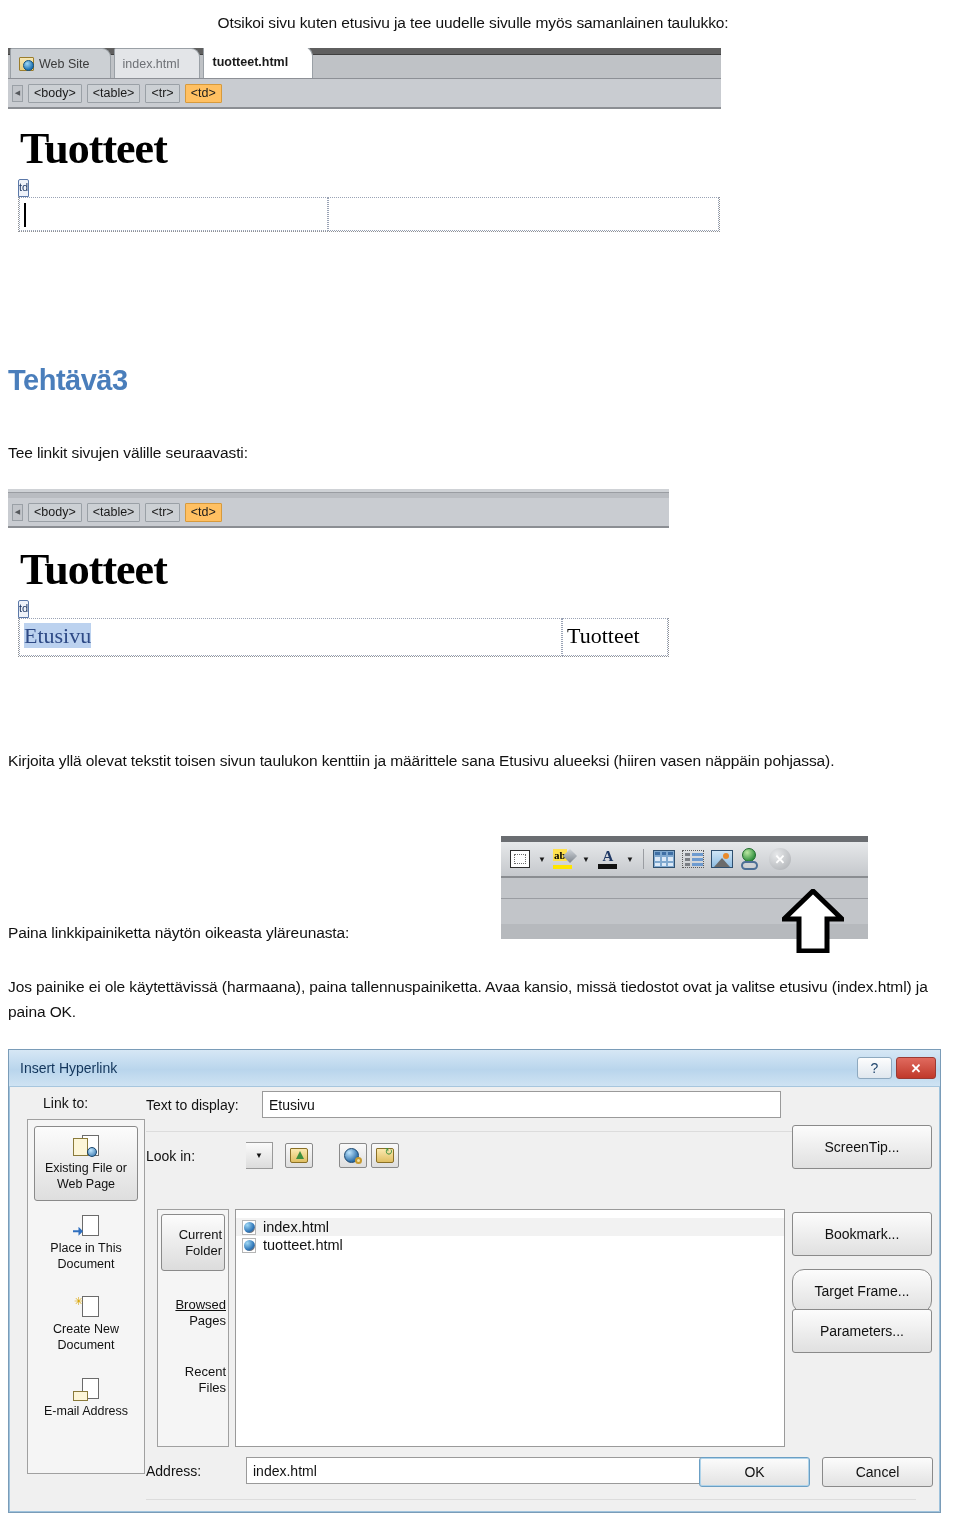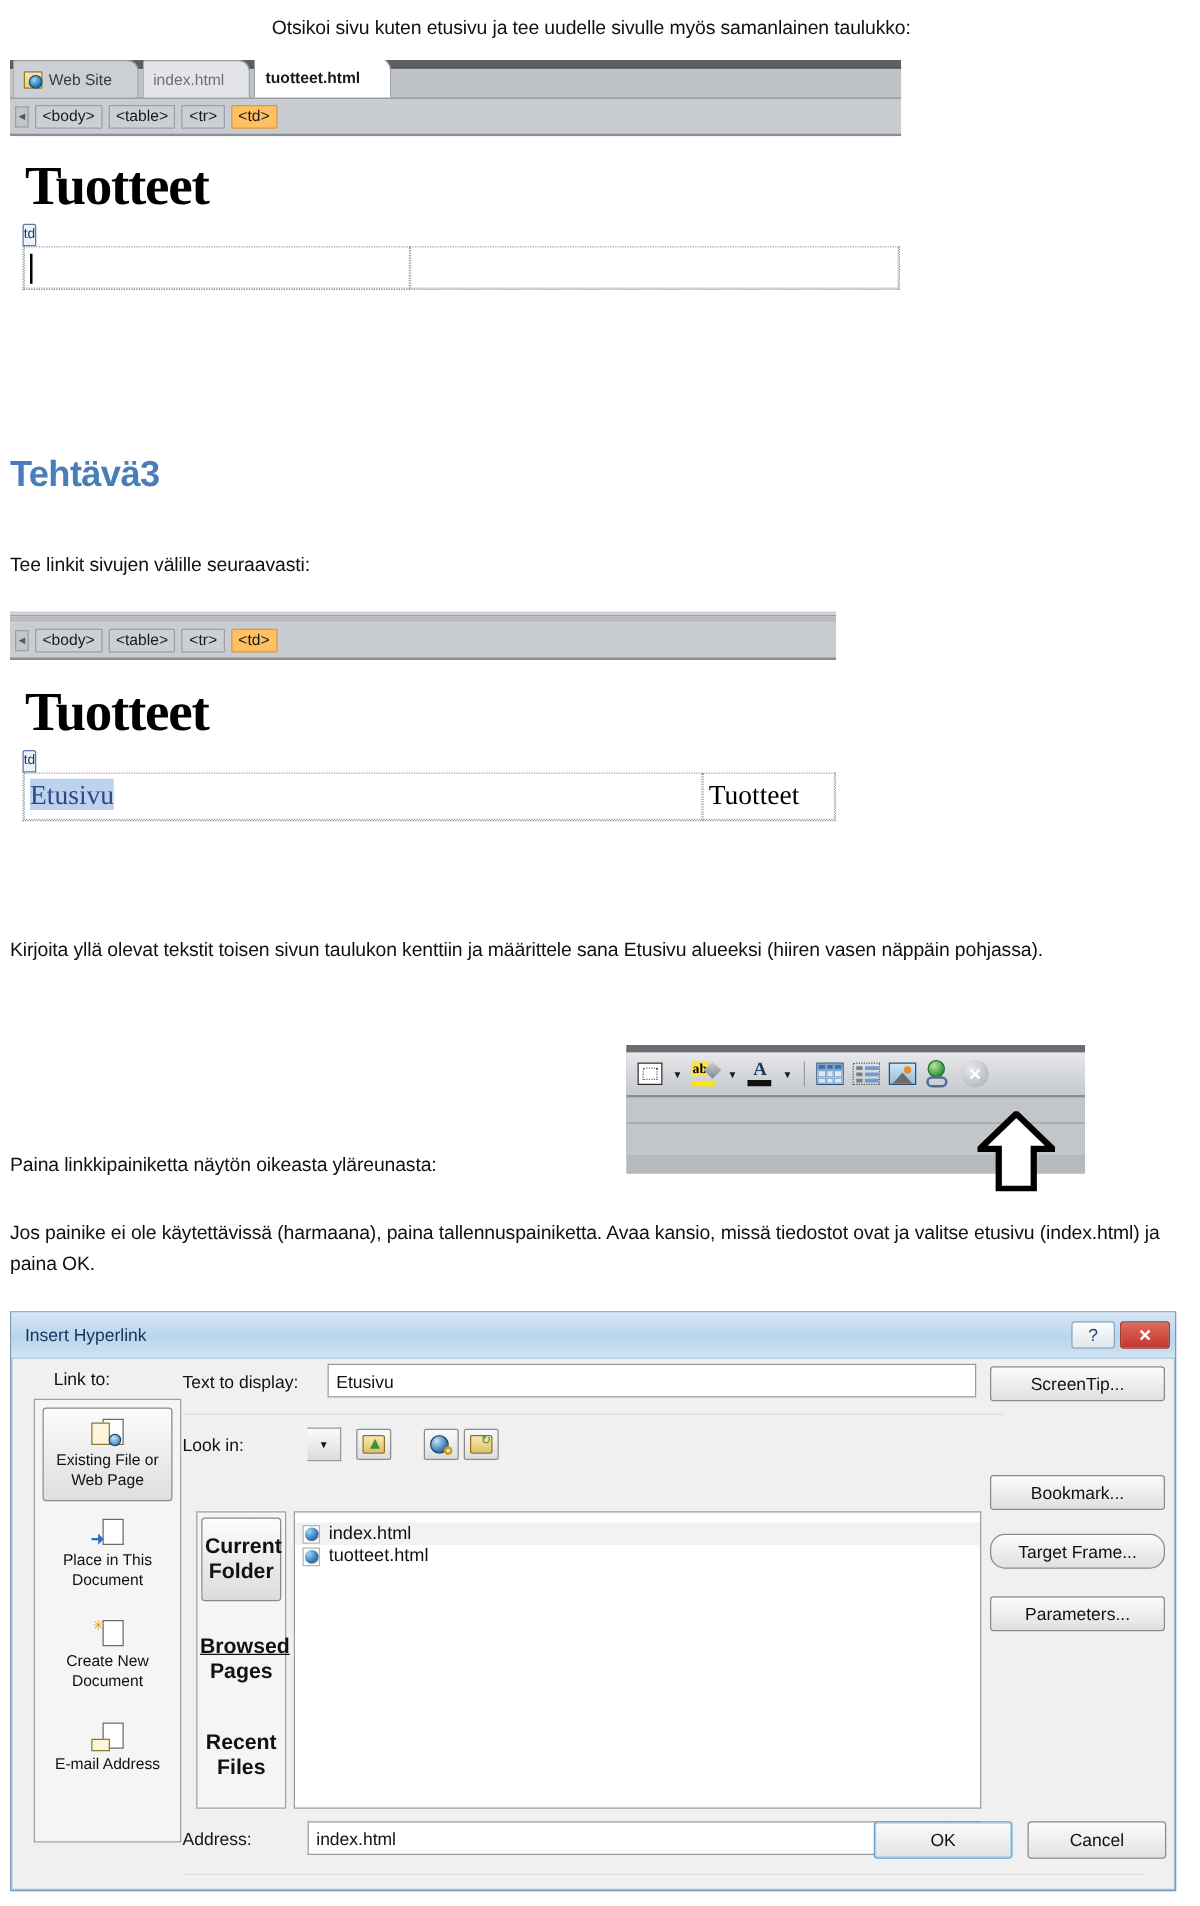--- a/index.html
+++ b/index.html
@@ -207,44 +207,43 @@
   .mini-globe{position:absolute;right:2px;bottom:2px;width:10px;height:10px;border-radius:50%;background:radial-gradient(circle at 35% 30%,#bfe6ff,#2b6da8);border:1px solid #17456e;}
   .mini-hand{position:absolute;left:0;bottom:3px;width:10px;height:9px;background:#2f6fbf;clip-path:polygon(0 40%,55% 40%,55% 0,100% 50%,55% 100%,55% 60%,0 60%);}
   .mini-star{position:absolute;left:1px;top:0;color:#d9a400;font-size:11px;line-height:10px;}
   .mini-env{position:absolute;left:0;bottom:1px;width:15px;height:10px;background:#fdf6d8;border:1px solid #8a7a3a;}
 
   .mid-tabs{
     position:absolute;left:148px;top:122px;width:72px;height:238px;
     border:1px solid #a0a0a0;background:#f5f5f5;
   }
   .mid-tab{
-    font-size:17px;color:#111;text-align:center;line-height:1.2;
+    font-size:13px;color:#111;text-align:right;line-height:1.2;
     padding:12px 2px;
-    font-weight:bold;
   }
   .mid-tab.active{
     border:1px solid #8a8a8a;border-radius:3px;
     background:linear-gradient(#fcfcfc,#dcdcdc); margin:4px 3px;
   }
   .filelist{
     position:absolute;left:226px;top:122px;width:550px;height:238px;
     background:#fff;border:1px solid #9a9a9a; padding-top:8px;
   }
   .filerow{ display:flex;align-items:center;gap:7px;padding:1px 6px;font-size:14.5px;color:#111;}
   .filerow.hl{ background:#f2f2f2;}
   .ffico{width:14px;height:15px;position:relative;flex:0 0 auto;
     background:#fff;border:1px solid #b5b5b5;}
   .ffico::after{content:"";position:absolute;left:1px;top:1px;width:11px;height:11px;border-radius:50%;
     background:radial-gradient(circle at 30% 28%,#9fd8f5,#2b72b5 62%,#e4771f 100%);}
 
   .rightbtn{
-    width:140px;height:28px;border:1px solid #8a8a8a;border-radius:3px;
+    width:140px;height:44px;border:1px solid #8a8a8a;border-radius:3px;
     background:linear-gradient(#fcfcfc,#e0e0e0);
     display:flex;align-items:center;justify-content:center;
-    font-size:14px;color:#111;
+    font-size:14px;color:#111;margin-top:32px;
   }
   .smallbtn{
     width:28px;height:25px;border:1px solid #8a8a8a;border-radius:2px;
     background:linear-gradient(#fafafa,#dedede);
     display:flex;align-items:center;justify-content:center;
   }
   .ico-folderup{width:18px;height:15px;background:linear-gradient(#fbe9b0,#e0bf63);border:1px solid #8a7026;position:relative;border-radius:1px 2px 2px 2px;}
   .ico-folderup::after{content:"";position:absolute;left:5px;top:2px;width:0;height:0;border-left:4px solid transparent;border-right:4px solid transparent;border-bottom:8px solid #3f8f3f;}
   .ico-websearch{width:18px;height:16px;position:relative;}
   .ico-websearch .g{position:absolute;left:0;top:0;width:15px;height:15px;border-radius:50%;background:radial-gradient(circle at 33% 28%,#bfe6ff,#2b6da8 72%);border:1px solid #17456e;}
@@ -526,21 +525,21 @@
         <span class="ffico"></span>
         <span>index.html</span>
       </div>
       <div class="filerow">
         <span class="ffico"></span>
         <span>tuotteet.html</span>
       </div>
     </div>
 
     <div class="rightbtn" style="position:absolute;left:783px;top:93px;">Bookmark...</div>
-    <div class="rightbtn" style="position:absolute;left:783px;top:140px;border-radius:12px;">Target Frame...</div>
+    <div class="rightbtn" style="position:absolute;left:783px;top:150px;border-radius:12px;">Target Frame...</div>
     <div class="rightbtn" style="position:absolute;left:783px;top:190px;">Parameters...</div>
 
     <div class="row" style="position:absolute;left:137px;top:370px;">
       <span class="lbl" style="width:100px;">Address:</span>
       <span class="field" style="width:511px;">index.html</span>
       <span class="combo-arrow">▼</span>
     </div>
 
     <div class="hr-light" style="position:absolute;left:137px;top:412px;width:770px;"></div>
 

